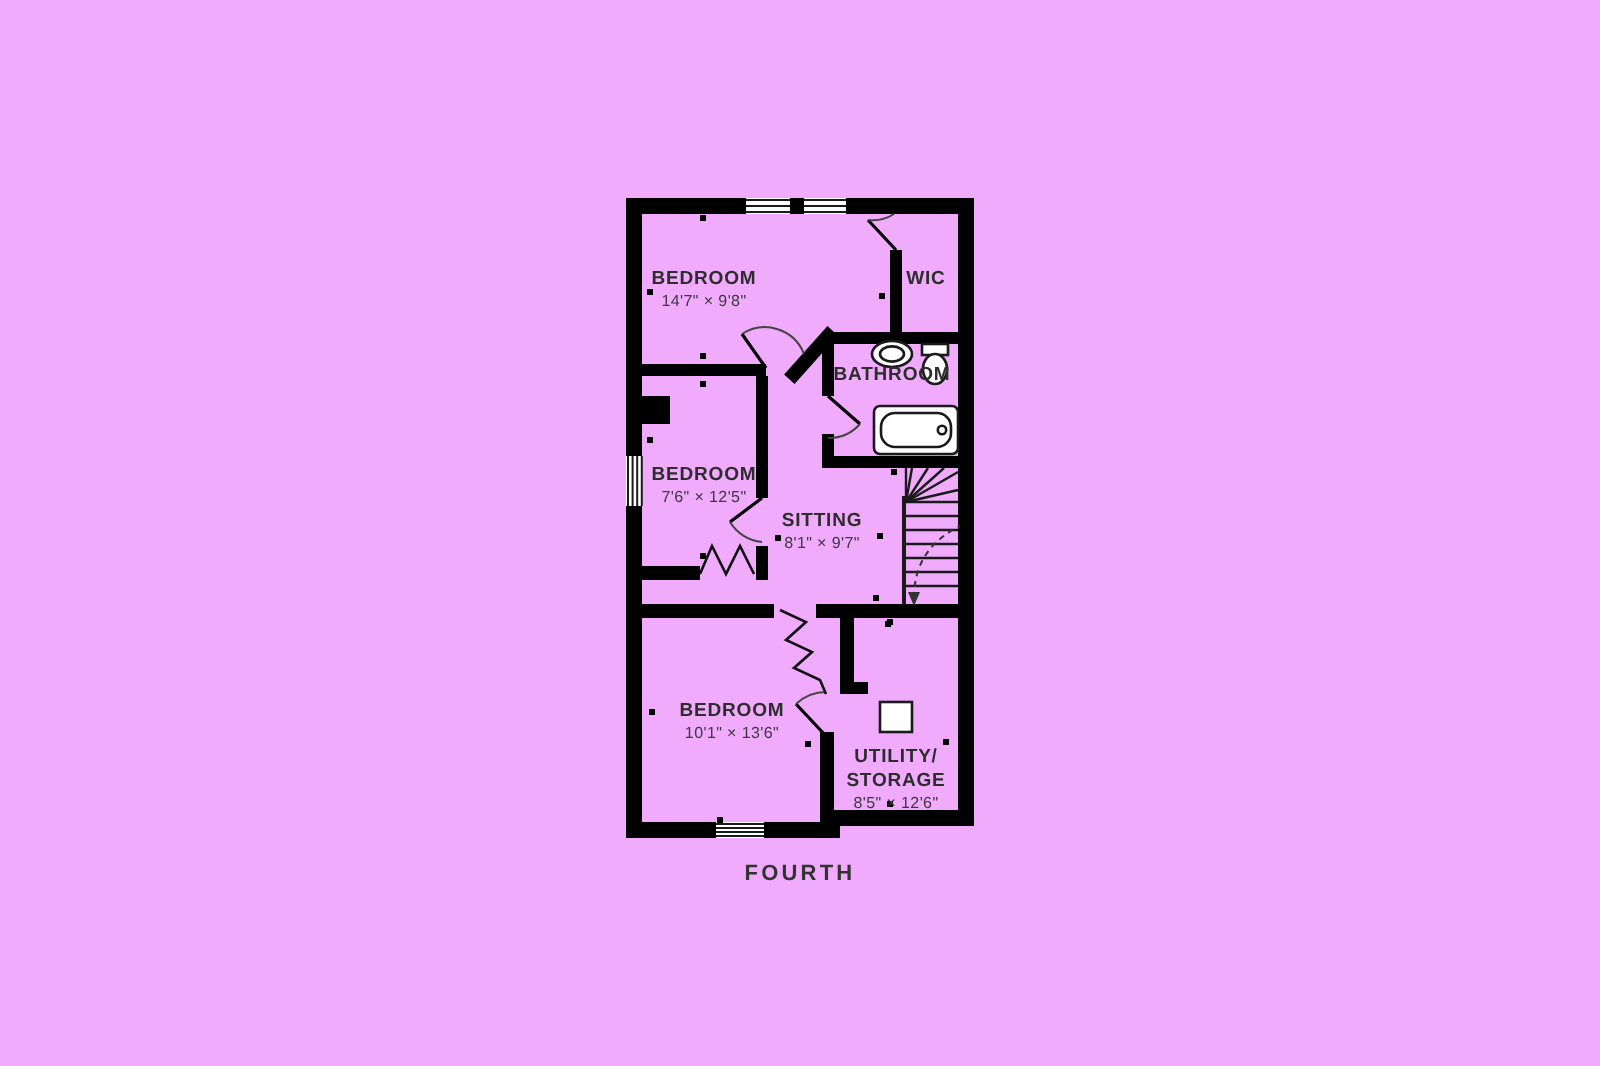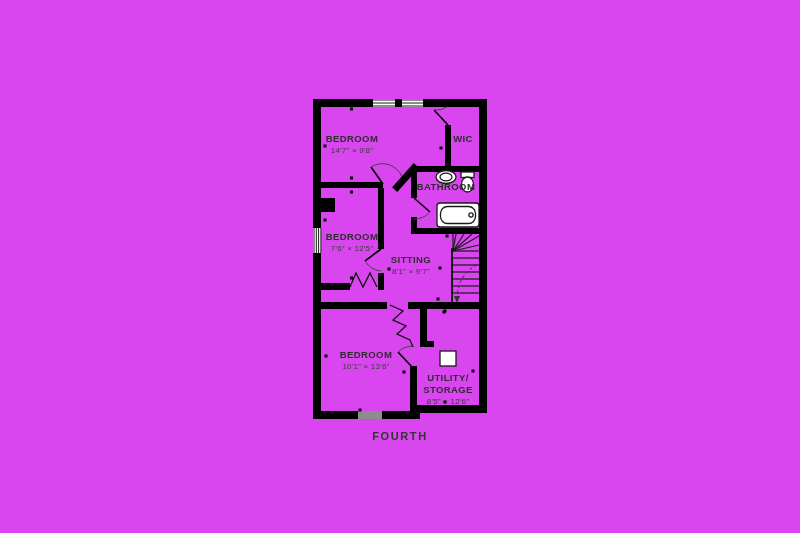--- a/index.html
+++ b/index.html
@@ -1,20 +1,20 @@
 <!DOCTYPE html>
 <html><head>
 <meta charset="utf-8">
 <style>
   html,body{margin:0;padding:0;}
   body{
     width:800px;height:533px;background:#ffffff;overflow:hidden;
     font-family:"Liberation Sans", sans-serif;
   }
-  .canvas{position:relative;width:800px;height:533px;background:#d946ef;}
+  .canvas{position:relative;width:800px;height:533px;background:#f0abfc;}
   svg{position:absolute;inset:0;}
   .wall{fill:#000000;stroke:none;}
   .thinline{stroke:#1a1a1a;stroke-width:1.2;fill:none;}
   .fixture{stroke:#1a1a1a;stroke-width:1.3;fill:#ffffff;}
   .doorarc{stroke:#444444;stroke-width:1;fill:none;}
   .doorleaf{stroke:#000000;stroke-width:1.6;fill:none;}
   .zigzag{stroke:#111111;stroke-width:1.3;fill:none;stroke-linejoin:miter;}
   .tick{fill:#000000;}
   .room-name{font-size:9.5px;font-weight:700;fill:#2d2d2d;letter-spacing:.4px;text-anchor:middle;}
   .room-dims{font-size:8px;font-weight:400;fill:#3a3a3a;letter-spacing:.2px;text-anchor:middle;}

